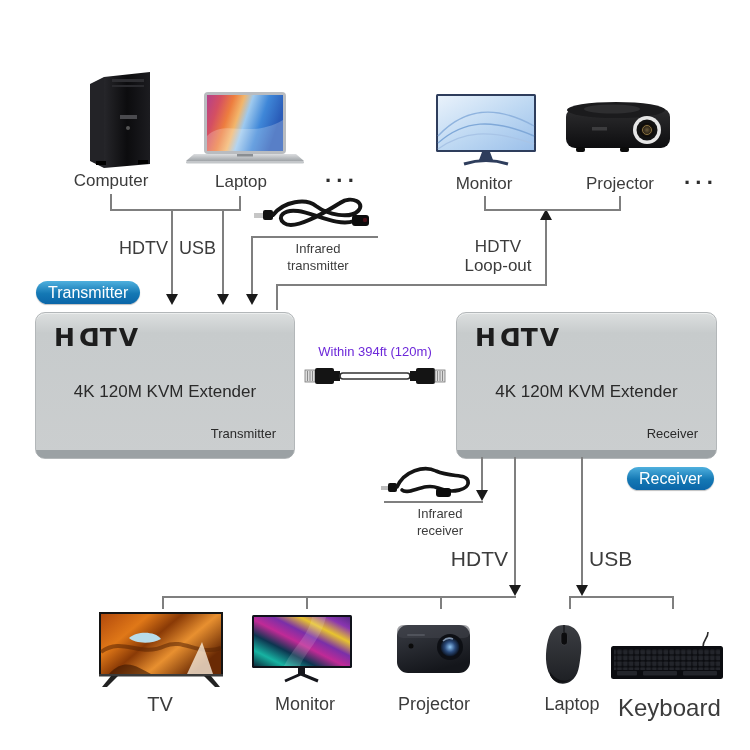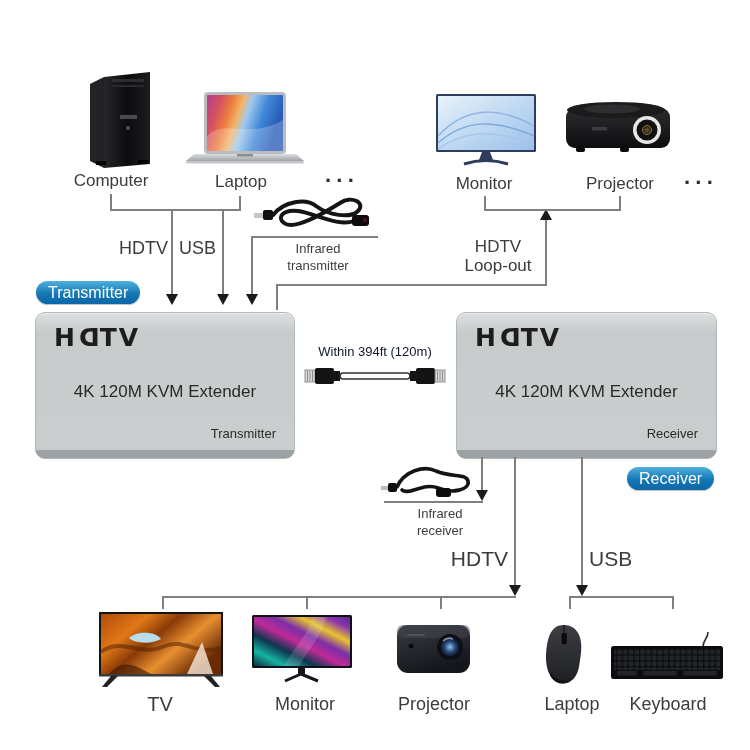--- a/index.html
+++ b/index.html
@@ -182,21 +182,21 @@
     <div class="role">Transmitter</div>
   </div>
 
   <div class="extbox" style="left:456px;top:312px;width:259px;">
     <div class="strip"></div>
     <div class="logo"><span>H</span><span class="mir">D</span><span>TV</span></div>
     <div class="model">4K 120M KVM Extender</div>
     <div class="role">Receiver</div>
   </div>
 
-  <div class="lbl small ctr" style="left:294px;top:343px;width:162px;color:#0f172a;">Within 394ft (120m)</div>
+  <div class="lbl small ctr" style="left:294px;top:343px;width:162px;color:#6d28d9;">Within 394ft (120m)</div>
   <svg style="left:304px;top:363px;" width="142" height="26" viewBox="0 0 142 26">
     <rect x="1" y="7" width="10" height="12" fill="#dddddd" stroke="#777" stroke-width="0.8"></rect>
     <line x1="3.5" y1="8" x2="3.5" y2="18" stroke="#8a8a8a" stroke-width="1"></line>
     <line x1="6" y1="8" x2="6" y2="18" stroke="#8a8a8a" stroke-width="1"></line>
     <line x1="8.5" y1="8" x2="8.5" y2="18" stroke="#8a8a8a" stroke-width="1"></line>
     <rect x="11" y="5" width="19" height="16" rx="2" fill="#141414"></rect>
     <rect x="30" y="8" width="6" height="10" fill="#141414"></rect>
     <rect x="36" y="10" width="70" height="6" rx="3" fill="#ffffff" stroke="#333" stroke-width="1.6"></rect>
     <rect x="106" y="8" width="6" height="10" fill="#141414"></rect>
     <rect x="112" y="5" width="19" height="16" rx="2" fill="#141414"></rect>
@@ -321,15 +321,15 @@
     <rect x="3" y="17" width="106" height="21" fill="url(#kbkeys)"></rect>
     <rect x="6" y="39" width="20" height="4.5" rx="1" fill="#23252b"></rect>
     <rect x="32" y="39" width="34" height="4.5" rx="1" fill="#23252b"></rect>
     <rect x="72" y="39" width="34" height="4.5" rx="1" fill="#23252b"></rect>
   </svg>
 
   <div class="lbl" style="left:110px;top:693px;width:100px;font-size:20px;">TV</div>
   <div class="lbl" style="left:255px;top:694px;width:100px;font-size:18px;">Monitor</div>
   <div class="lbl" style="left:384px;top:694px;width:100px;font-size:18px;">Projector</div>
   <div class="lbl" style="left:522px;top:694px;width:100px;font-size:18px;">Laptop</div>
-  <div class="lbl" style="left:618px;top:694px;width:100px;font-size:18px;">Keyboard</div>
+  <div class="lbl" style="left:618px;top:694px;width:100px;font-size:24px;">Keyboard</div>
 
 </div>
 
 </body></html>

